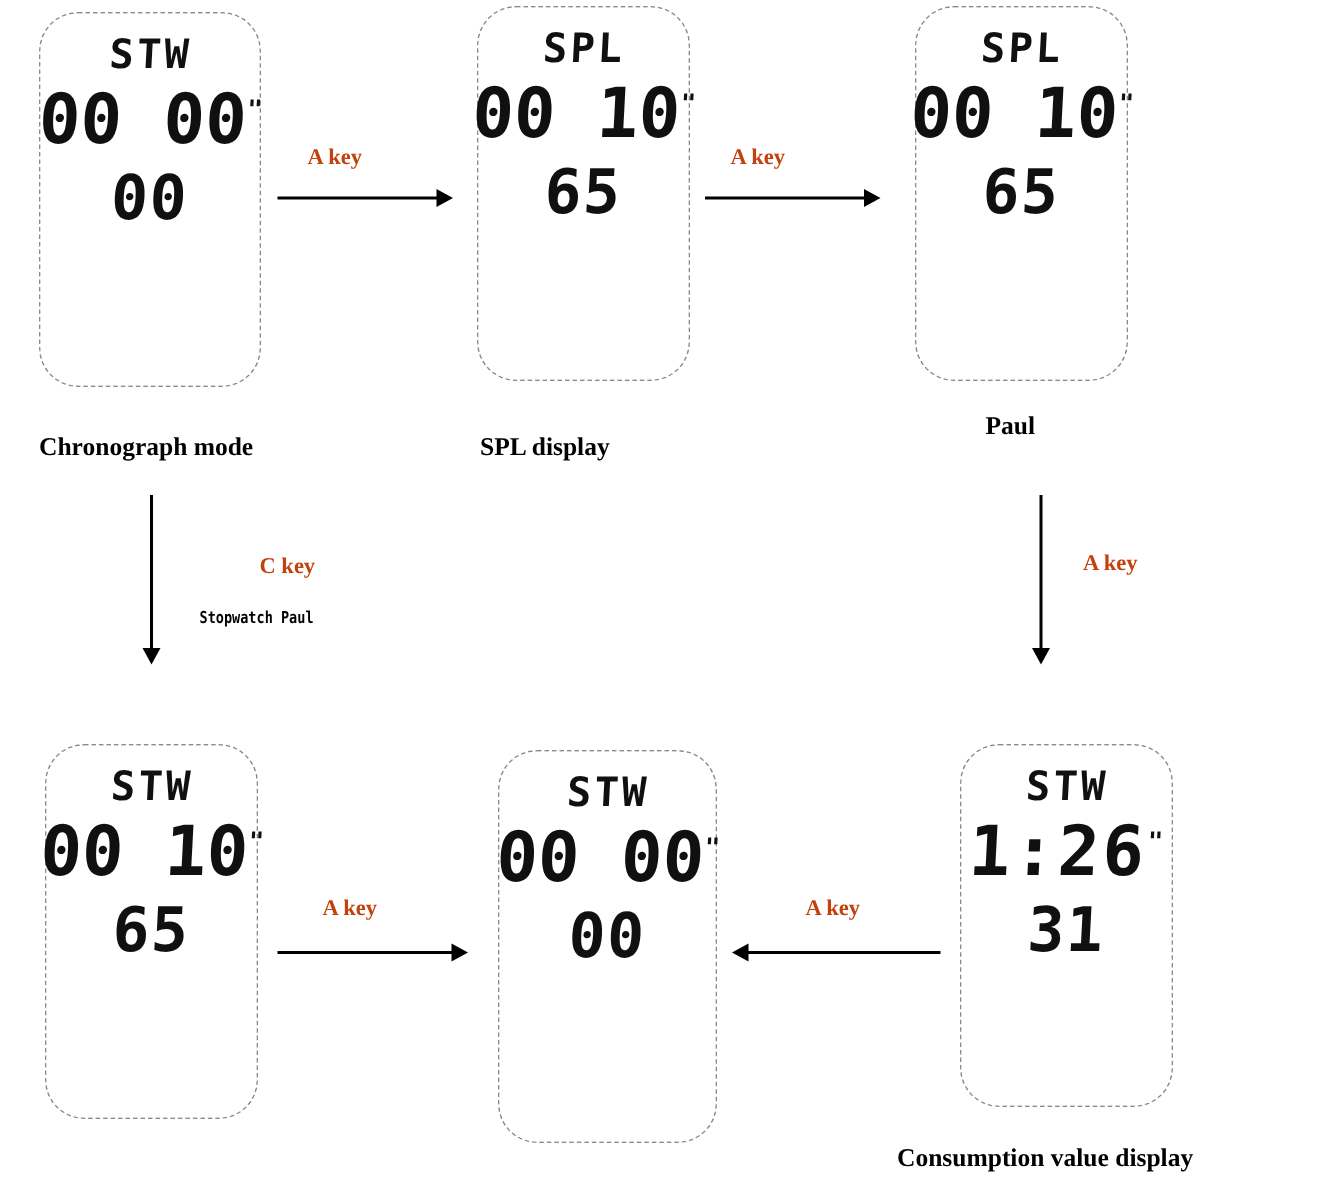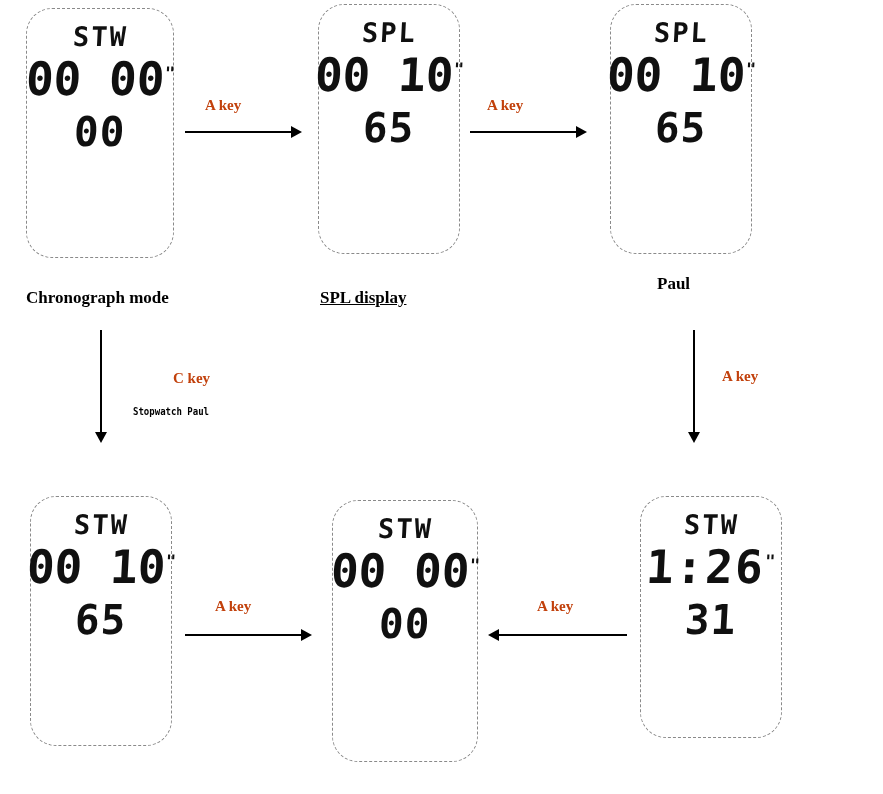--- a/index.html
+++ b/index.html
@@ -156,21 +156,21 @@
   </div>
   <div class="arrow-label" style="left:205px; top:97px;">A key</div>
 
   <div class="watch" style="left:318px; top:4px; width:142px; height:250px;">
     <div class="scr">
       <div class="lcd lcd-mode">SPL</div>
       <div class="lcd lcd-main"><span>00 10</span><span class="tick">"</span></div>
       <div class="lcd lcd-sub">65</div>
     </div>
   </div>
-  <div class="caption" style="left:320px; top:288px;text-decoration:underline;">SPL display</div>
+  <div class="caption" style="left:320px; top:288px;">SPL display</div>
 
   <div class="arrow arrow-h" style="left:470px; top:131px; width:108px;">
     <div class="head head-right"></div>
   </div>
   <div class="arrow-label" style="left:487px; top:97px;">A key</div>
 
   <div class="watch" style="left:610px; top:4px; width:142px; height:250px;">
     <div class="scr">
       <div class="lcd lcd-mode">SPL</div>
       <div class="lcd lcd-main"><span>00 10</span><span class="tick">"</span></div>
@@ -216,14 +216,15 @@
   </div>
   <div class="arrow-label" style="left:537px; top:598px;">A key</div>
 
   <div class="watch" style="left:640px; top:496px; width:142px; height:242px;">
     <div class="scr">
       <div class="lcd lcd-mode">STW</div>
       <div class="lcd lcd-main wide"><span>1:26</span><span class="tick">"</span></div>
       <div class="lcd lcd-sub">31</div>
     </div>
   </div>
+  <div class="caption" style="left:598px; top:762px;">Consumption value display</div>
 
 </div>
 
 </body></html>

